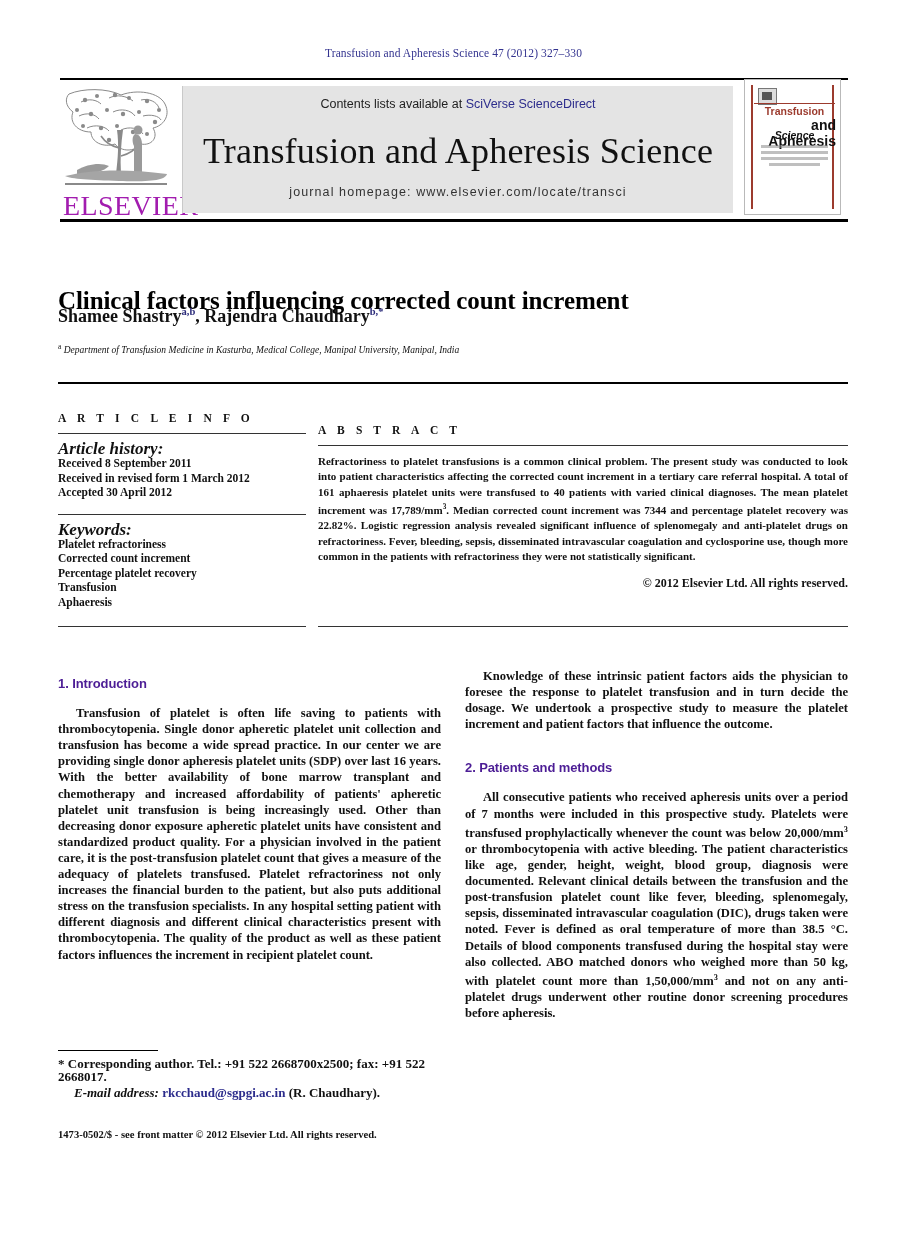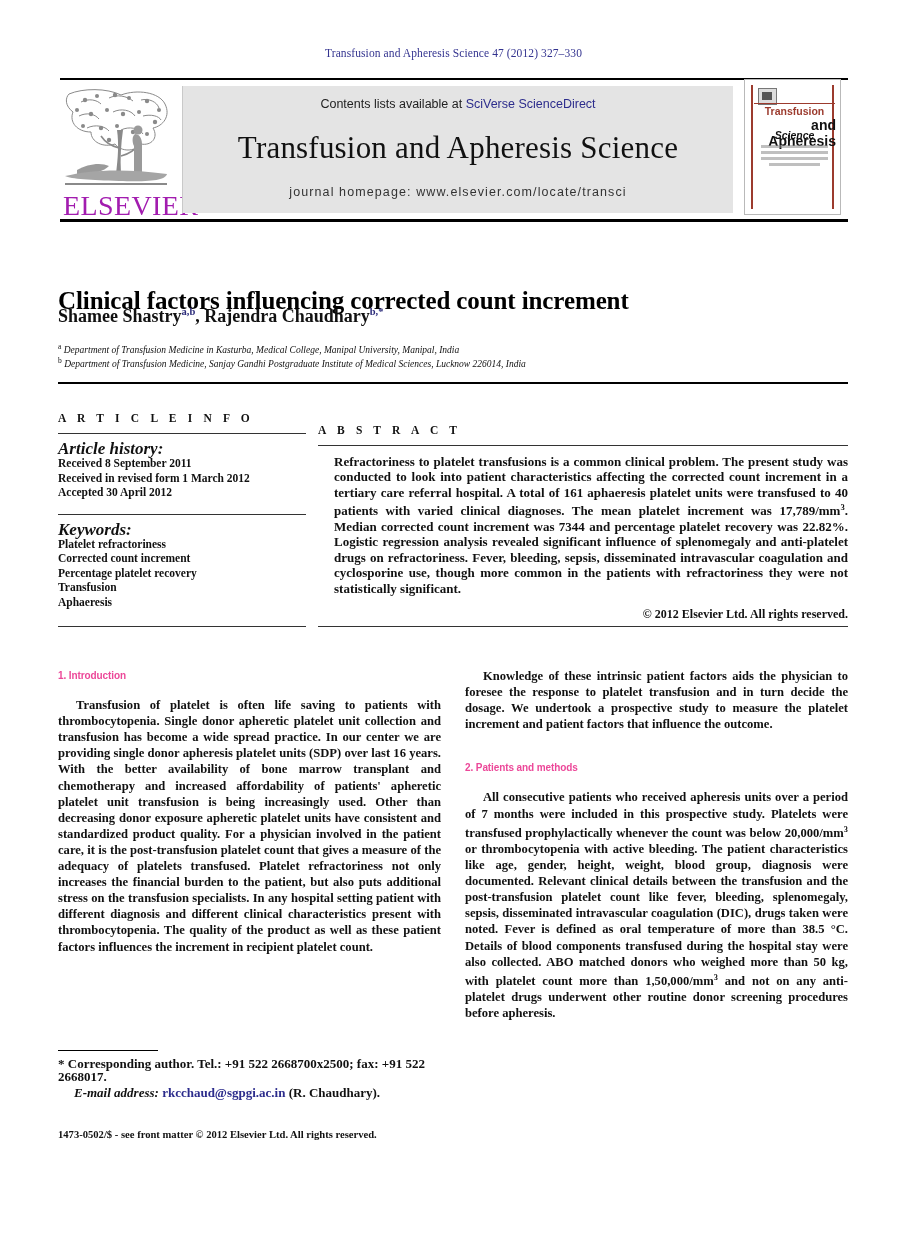--- a/index.html
+++ b/index.html
@@ -100,21 +100,21 @@
     color: #222;
   }
   .sd-link { color: #2c2c8c; }
   .journal-title {
     position: absolute;
     left: 0;
     top: 44px;
     width: 550px;
     text-align: center;
     font-family: "Liberation Serif", serif;
-    font-size: 31px;
+    font-size: 36px;
     color: #111;
     letter-spacing: 0.2px;
   }
   .journal-homepage {
     position: absolute;
     left: 0;
     top: 99px;
     width: 550px;
     text-align: center;
     font-family: "Liberation Sans", sans-serif;
@@ -282,26 +282,25 @@
   .info-line {
     font-family: "Liberation Serif", serif;
     font-size: 11.5px;
     font-weight: bold;
     line-height: 14.4px;
     color: #111;
   }
   .kw-block { margin-top: 14px; }
   .abs-text {
     font-family: "Liberation Serif", serif;
-    font-size: 13px;
+    font-size: 11px;
     font-weight: bold;
     line-height: 15.4px;
     text-align: justify;
     color: #111;
-    margin-left: 16px;
   }
   .abs-copy {
     margin-top: 11px;
     text-align: right;
     font-family: "Liberation Serif", serif;
     font-size: 12px;
     font-weight: bold;
     color: #111;
   }
   .rule-under-abs {
@@ -330,24 +329,24 @@
     font-size: 12.6px;
     font-weight: bold;
     line-height: 16.1px;
     text-align: justify;
     color: #111;
   }
   .col-left { left: 58px; }
   .col-right { left: 465px; }
   .h2 {
     font-family: "Liberation Sans", sans-serif;
-    font-size: 10px;
-    font-weight: bold;
-    margin: 0 0 13px 0;
-    color: #ec4899;
+    font-size: 13px;
+    font-weight: bold;
+    margin: 8px 0 13px 0;
+    color: #4c1d95;
     letter-spacing: -0.1px;
   }
   .h2.spaced { margin-top: 28px; }
   .para { margin: 0; text-indent: 18px; }
 
   
   .footnote {
     position: absolute;
     left: 58px;
     top: 1050px;
@@ -467,23 +466,20 @@
 
   <h1 class="art-title">Clinical factors influencing corrected count increment</h1>
 
   <div class="authors">
     <span>Shamee Shastry</span><sup>a,b</sup>, <span>Rajendra Chaudhary</span><sup>b,*</sup>
   </div>
 
   <div class="aff aff-a">
     <sup>a</sup> <span>Department of Transfusion Medicine in Kasturba, Medical College, Manipal University, Manipal, India</span>
   </div>
-  <div class="aff aff-b">
-    <sup>b</sup> <span>Department of Transfusion Medicine, Sanjay Gandhi Postgraduate Institute of Medical Sciences, Lucknow 226014, India</span>
-  </div>
 
   <div class="rule-under-authors"></div>
 
   <div class="info-col">
     <div class="sec-head">A R T I C L E   I N F O</div>
     <div class="hr-thin"></div>
     <div class="info-line">
       <div class="hist-label">Article history:</div>
       <div>Received 8 September 2011</div>
       <div>Received in revised form 1 March 2012</div>

